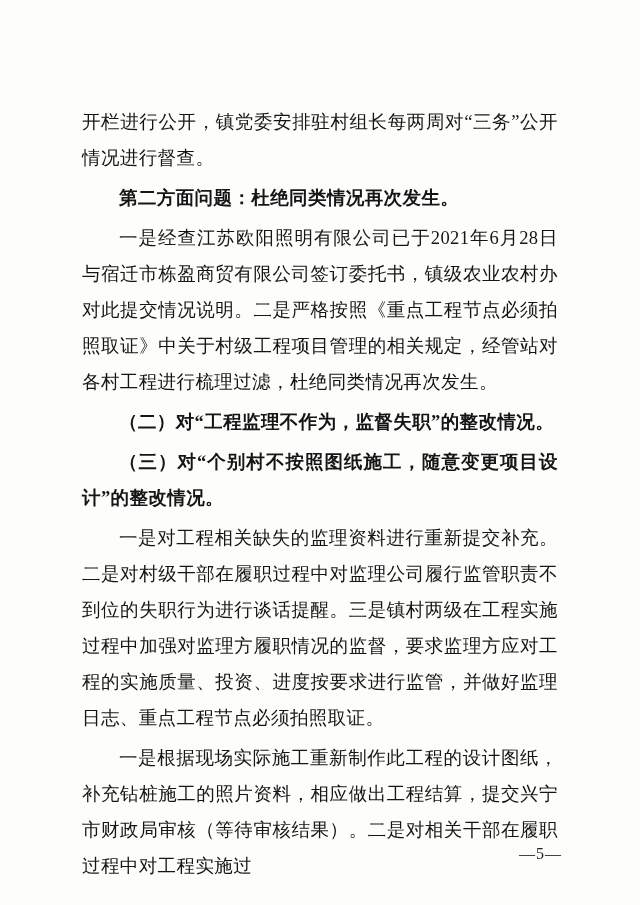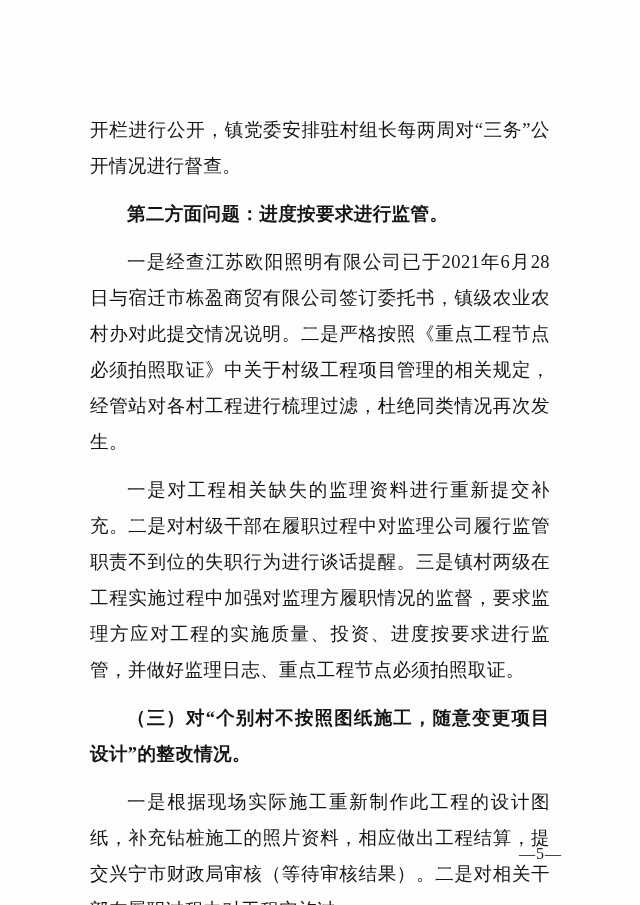--- a/index.html
+++ b/index.html
@@ -24,21 +24,21 @@
   }
   .body-text {
     font-size: 18.5px;
     line-height: 36px;
     text-align: justify;
     text-justify: inter-ideograph;
     letter-spacing: 0.4px;
     color: #151515;
   }
   p {
-    margin: 12px;
+    margin: 4px;
   }
   .indent2 {
     text-indent: 2em;
   }
   .bold {
     font-weight: bold;
   }
   .page-number {
     position: absolute;
     right: 78px;
@@ -49,28 +49,29 @@
   }
 </style>
 </head>
 <body>
 
 <div class="page">
   <div class="body-text">
 
     <p class="para">开栏进行公开，镇党委安排驻村组长每两周对“三务”公开情况进行督查。</p>
 
-    <p class="para indent2 bold">第二方面问题：进度按要求进行监管。</p>
+    <p class="para indent2 bold">第二方面问题：杜绝同类情况再次发生。</p>
 
 
     <p class="para indent2">一是经查江苏欧阳照明有限公司已于2021年6月28日与宿迁市栋盈商贸有限公司签订委托书，镇级农业农村办对此提交情况说明。二是严格按照《重点工程节点必须拍照取证》中关于村级工程项目管理的相关规定，经管站对各村工程进行梳理过滤，杜绝同类情况再次发生。</p>
 
+    <p class="para indent2 bold">（二）对“工程监理不作为，监督失职”的整改情况。</p>
+
+    <p class="para indent2 bold">（三）对“个别村不按照图纸施工，随意变更项目设计”的整改情况。</p>
 
     <p class="para indent2">一是对工程相关缺失的监理资料进行重新提交补充。二是对村级干部在履职过程中对监理公司履行监管职责不到位的失职行为进行谈话提醒。三是镇村两级在工程实施过程中加强对监理方履职情况的监督，要求监理方应对工程的实施质量、投资、进度按要求进行监管，并做好监理日志、重点工程节点必须拍照取证。</p>
-
-    <p class="para indent2 bold">（三）对“个别村不按照图纸施工，随意变更项目设计”的整改情况。</p>
 
     <p class="para indent2">一是根据现场实际施工重新制作此工程的设计图纸，补充钻桩施工的照片资料，相应做出工程结算，提交兴宁市财政局审核（等待审核结果）。二是对相关干部在履职过程中对工程实施过</p>
 
   </div>
 
   <div class="page-number">—5—</div>
 </div>
 
 </body></html>

